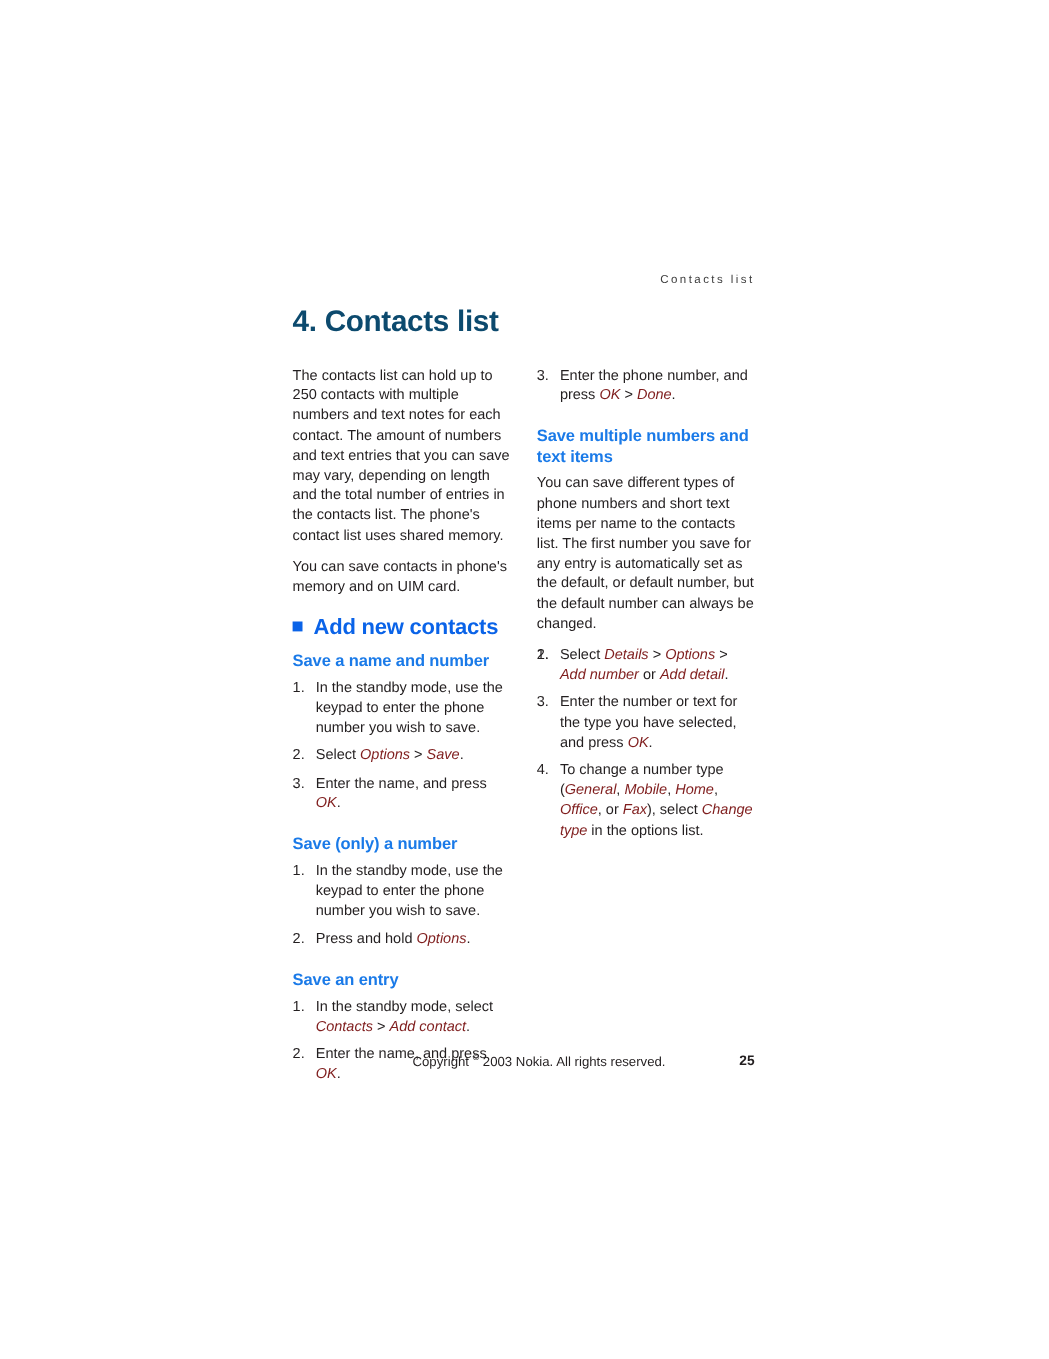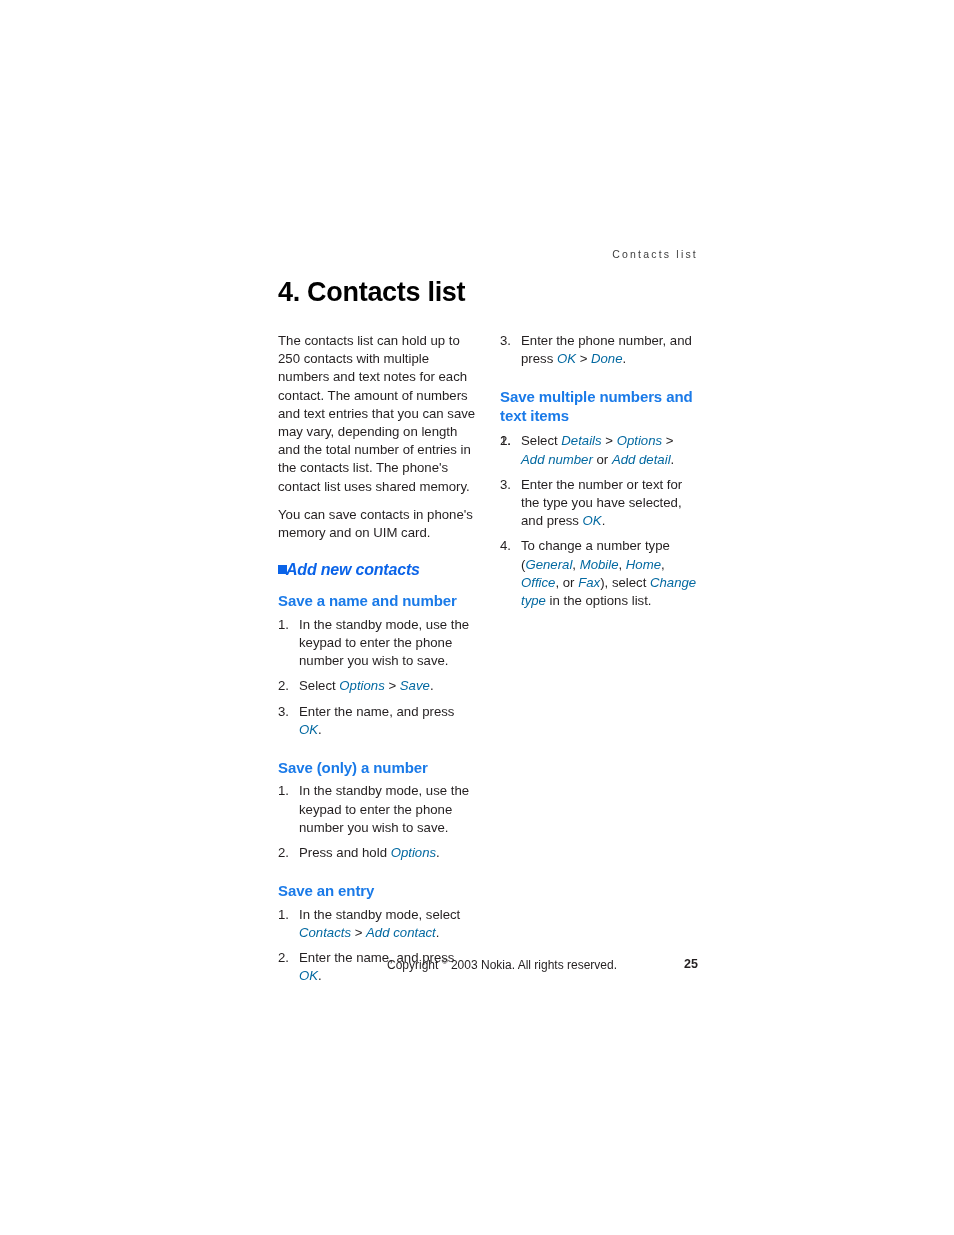--- a/index.html
+++ b/index.html
@@ -10,21 +10,21 @@
   body {
     width: 954px;
     height: 1235px;
     font-family: "Liberation Sans", sans-serif;
     color: #231f20;
     position: relative;
     overflow: hidden;
   }
   .page {
     position: absolute;
-    left: 12px;
+    left: 0;
     top: 0;
     width: 762px;
     height: 1235px;
   }
 
   
   .running-header {
     position: absolute;
     left: 266px;
     top: 248px;
@@ -36,21 +36,21 @@
     font-weight: 400;
   }
 
   
   .chapter-title {
     position: absolute;
     left: 266px;
     top: 276px;
     font-size: 27px;
     font-weight: bold;
-    color: #000000;
+    color: #0c4a6e;
     letter-spacing: -0.3px;
     line-height: 32px;
   }
 
   
   .col {
     position: absolute;
     top: 332px;
     width: 200px;
   }
@@ -59,29 +59,28 @@
 
   p.body {
     font-size: 13.2px;
     line-height: 18.2px;
     margin: 0 0 10px 0;
     color: #231f20;
   }
 
   
   h2.section {
-    font-size: 16px;
+    font-size: 20px;
     font-weight: bold;
     color: #0a63e8;
     margin: 18px 0 12px 0;
     line-height: 20px;
     letter-spacing: -0.2px;
     position: relative;
-    padding-left: 8px;
-    font-style: italic;
+    padding-left: 19px;
   }
   h2.section .sq {
     position: absolute;
     left: 0;
     top: 5px;
     width: 9px;
     height: 9px;
     background: #0a63e8;
     display: inline-block;
   }
@@ -120,21 +119,21 @@
     font-size: 13.2px;
   }
   ol.steps > li p.sub {
     margin: 5px 0 0 0;
     font-size: 13.2px;
     line-height: 18.2px;
   }
 
   
   .ui {
-    color: #0369a1;
+    color: #7f1d1d;
     font-style: italic;
   }
   .gt { color: #231f20; font-style: normal; }
 
   
   .footer {
     position: absolute;
     left: 266px;
     top: 957px;
     width: 420px;
@@ -225,20 +224,21 @@
 
     <ol class="steps">
       <li>
         <span class="num">3.</span>
         <span>Enter the phone number, and press </span><span class="ui">OK</span><span class="gt"> &gt; </span><span class="ui">Done</span><span>.</span>
       </li>
     </ol>
 
     <h3 class="subsection spaced">Save multiple numbers and text items</h3>
 
+    <p class="body">You can save different types of phone numbers and short text items per name to the contacts list. The first number you save for any entry is automatically set as the default, or default number, but the default number can always be changed.</p>
 
     <ol class="steps">
       <li>
         <span class="num">1.</span>
       </li>
       <li>
         <span class="num">2.</span>
         <span>Select </span><span class="ui">Details</span><span class="gt"> &gt; </span><span class="ui">Options</span><span class="gt"> &gt; </span><span class="ui">Add number</span><span> or </span><span class="ui">Add detail</span><span>.</span>
 
 

